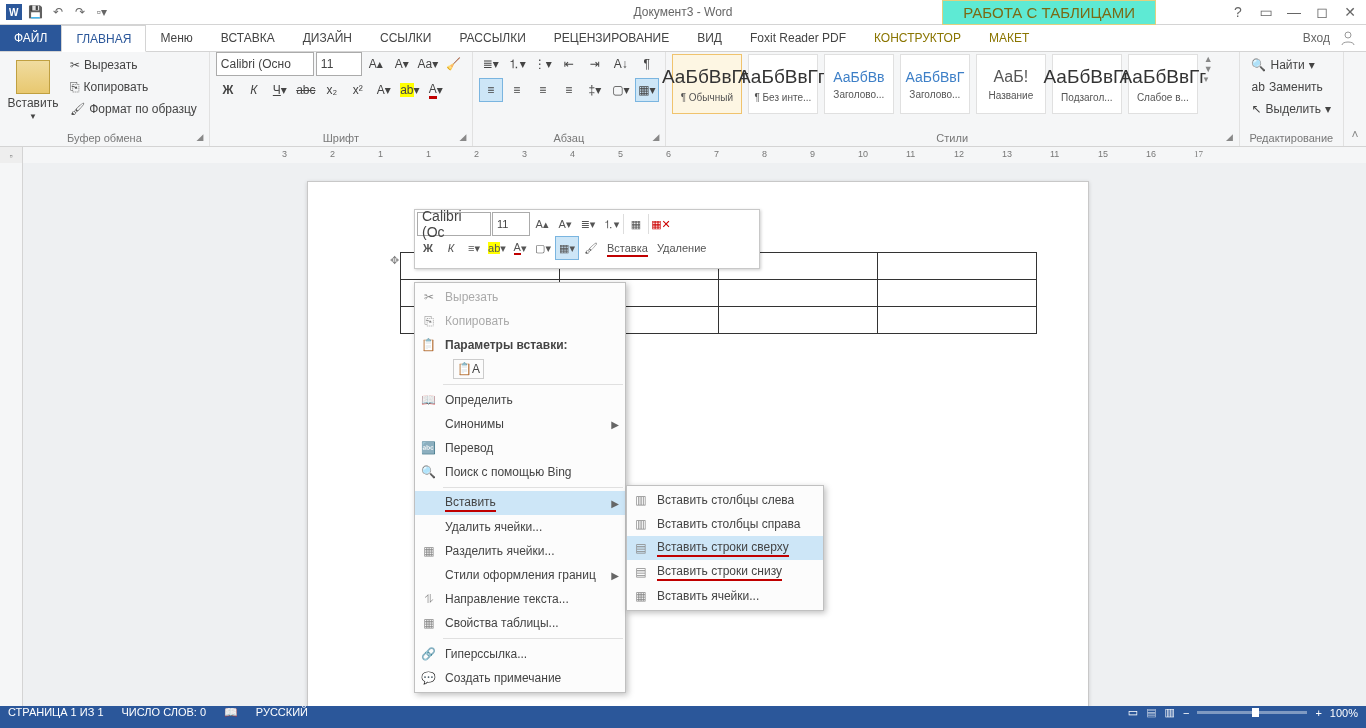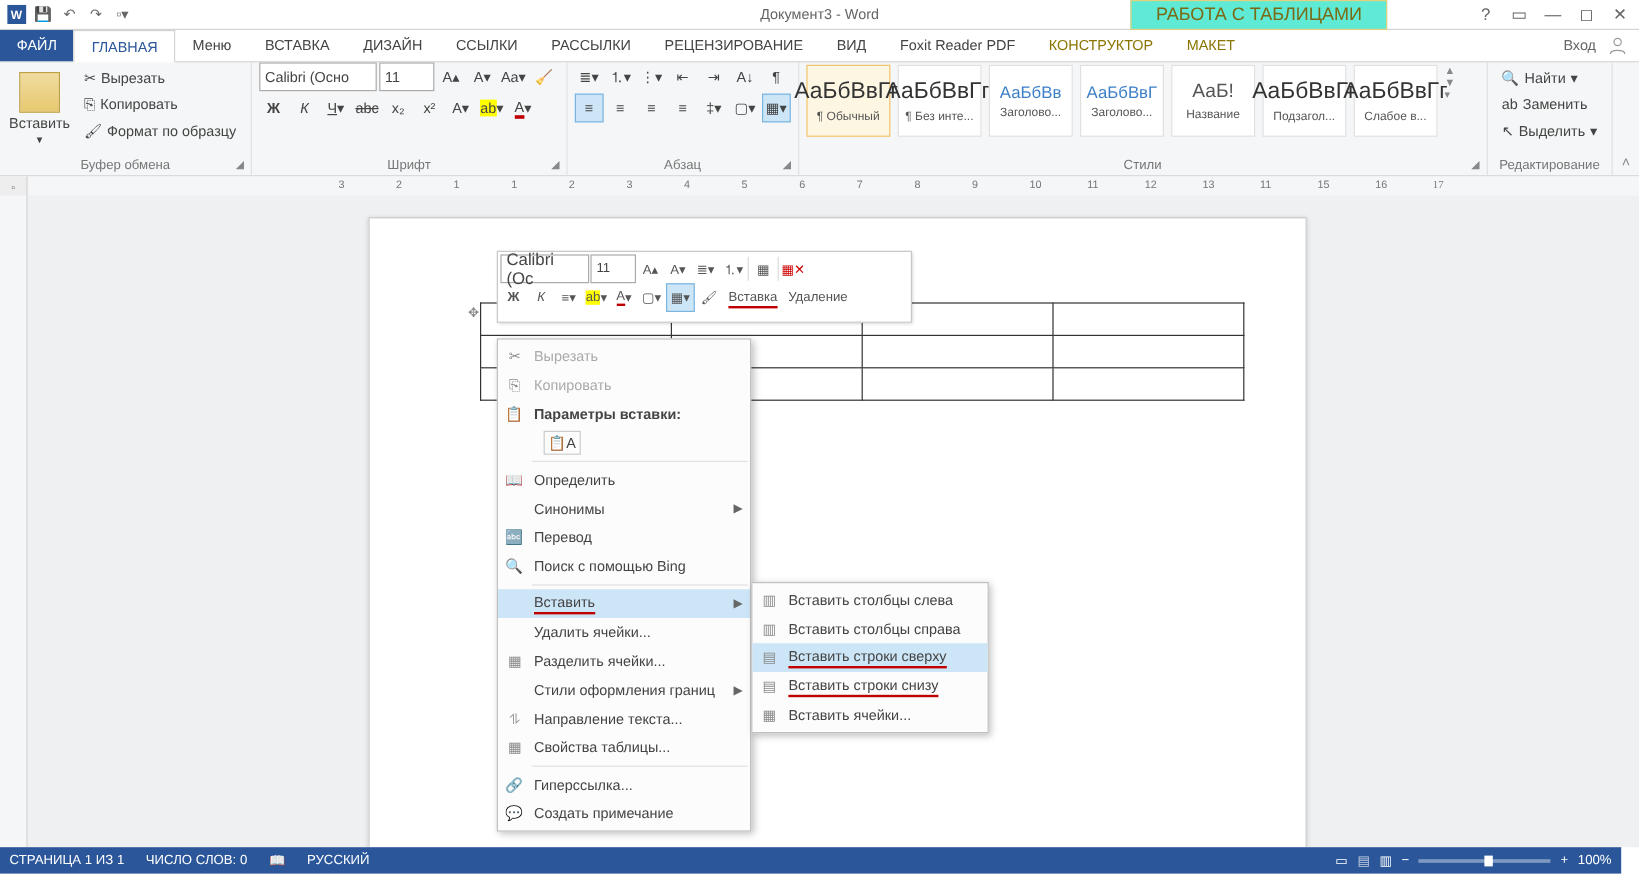--- a/index.html
+++ b/index.html
@@ -47,21 +47,21 @@
 .mini-btn.sel{background:#cde6f7;border:1px solid #7ab5e0}
 .mini-lbl{font-size:11px;color:#555;padding:0 4px}
 .under-red{border-bottom:2px solid #c00000;padding-bottom:1px}
 .ctx-menu{position:absolute;background:#fcfcfc;border:1px solid #c0c0c0;box-shadow:2px 2px 6px rgba(0,0,0,0.25);font-size:12px;padding:2px 0}
 .ctx-item{height:24px;display:flex;align-items:center;padding:0 24px 0 30px;position:relative;color:#444;white-space:nowrap}
 .ctx-item.disabled{color:#aaa}
 .ctx-item.hover{background:#cde6f7}
 .ctx-item .ico{position:absolute;left:6px;width:16px;height:16px;display:flex;align-items:center;justify-content:center;color:#888;font-size:12px}
 .ctx-item .arr{position:absolute;right:6px;color:#666;font-size:10px}
 .ctx-sep{height:1px;background:#e0e0e0;margin:3px 2px 3px 28px}
-.statusbar{position:absolute;left:0;right:15px;bottom:0;height:22px;background:#2b579a;color:#fff;display:flex;align-items:center;font-size:11px;padding:0 8px;gap:18px}
+.statusbar{position:absolute;left:0;right:0;bottom:0;height:22px;background:#2b579a;color:#fff;display:flex;align-items:flex-start;font-size:11px;padding:0 8px;gap:18px}
 .status-r{margin-left:auto;display:flex;align-items:center;gap:8px}
 .zoom-track{width:110px;height:3px;background:rgba(255,255,255,0.4);position:relative}
 .zoom-thumb{position:absolute;left:50%;top:-3px;width:7px;height:9px;background:#fff}
 svg{display:block}
 .dialog-launcher{position:absolute;right:2px;bottom:2px;width:14px;height:14px;color:#888;font-size:9px;display:flex;align-items:center;justify-content:center}
 </style>
 </head>
 <body>
 
 <div class="titlebar">

